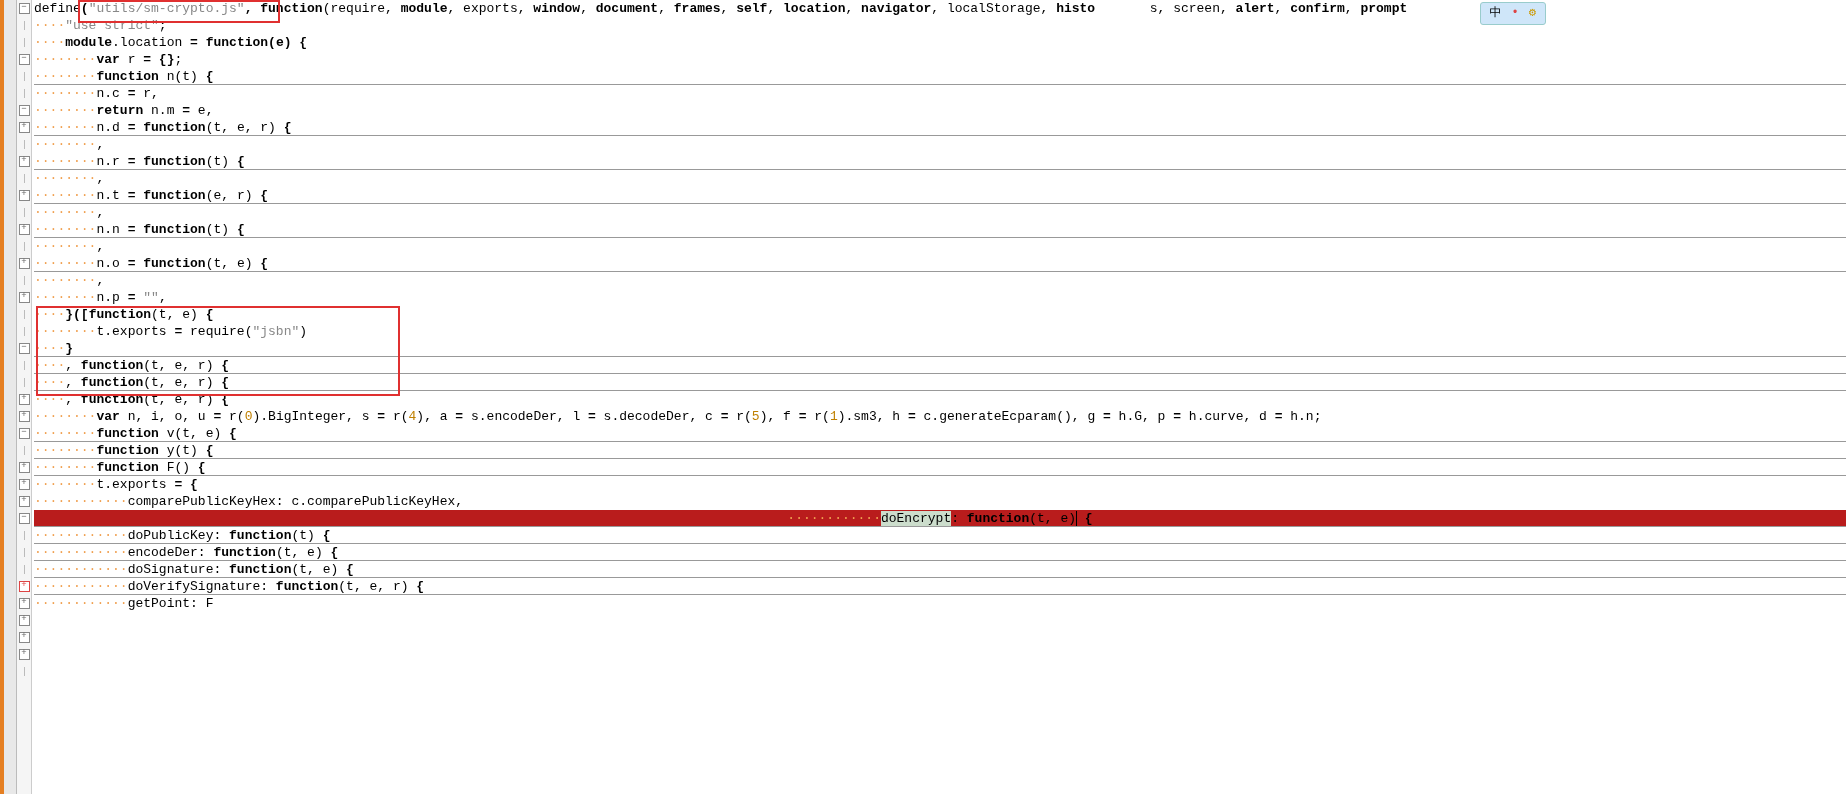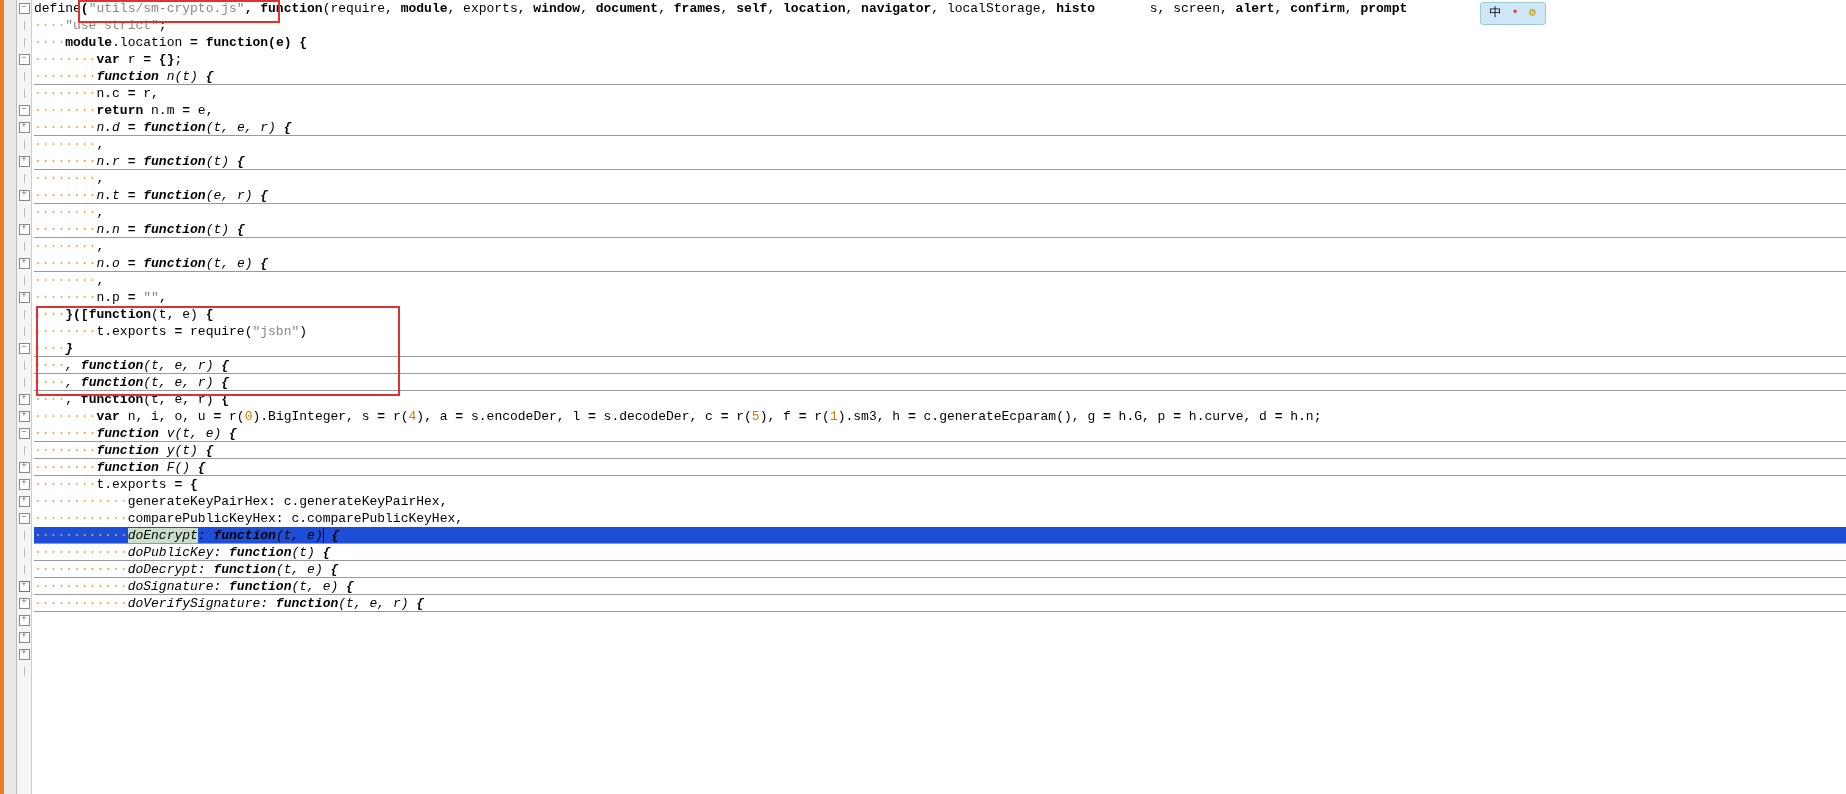--- a/index.html
+++ b/index.html
@@ -53,26 +53,26 @@
   .box-red { border-color:#d44; color:#d44; }
   .code {
     flex: 1;
     padding-left: 2px;
   }
   .line {
     height: 17px;
     white-space: pre;
   }
   .line.hl {
-    background: #1d4ed8;
+    background: #b91c1c;
+    text-align: center;
   }
   .line.hr {
     border-bottom: 1px solid #999;
     box-sizing: border-box;
-    font-style: italic;
   }
   
   .kw { font-weight: bold; color: #000; }
   .str { color: #888; }
   .num { color: #c08000; }
   .ws { color: #f0a050; }
   .hlword { background:#ccddcc; }
   
   .annot {
     position: absolute;
@@ -247,27 +247,27 @@
         <div class="line"><span class="ws">········</span><span>t.exports </span><span class="kw">=</span><span> require(</span><span class="str">"jsbn"</span><span>)</span></div>
         <div class="line hr"><span class="ws">····</span><span class="kw">}</span></div>
         <div class="line hr"><span class="ws">····</span><span>, </span><span class="kw">function</span><span>(t, e, r) </span><span class="kw">{</span></div>
         <div class="line hr"><span class="ws">····</span><span>, </span><span class="kw">function</span><span>(t, e, r) </span><span class="kw">{</span></div>
         <div class="line"><span class="ws">····</span><span>, </span><span class="kw">function</span><span>(t, e, r) </span><span class="kw">{</span></div>
         <div class="line"><span class="ws">········</span><span class="kw">var</span><span> n, i, o, u </span><span class="kw">=</span><span> r(</span><span class="num">0</span><span>).BigInteger, s </span><span class="kw">=</span><span> r(</span><span class="num">4</span><span>), a </span><span class="kw">=</span><span> s.encodeDer, l </span><span class="kw">=</span><span> s.decodeDer, c </span><span class="kw">=</span><span> r(</span><span class="num">5</span><span>), f </span><span class="kw">=</span><span> r(</span><span class="num">1</span><span>).sm3, h </span><span class="kw">=</span><span> c.generateEcparam(), g </span><span class="kw">=</span><span> h.G, p </span><span class="kw">=</span><span> h.curve, d </span><span class="kw">=</span><span> h.n;</span></div>
         <div class="line hr"><span class="ws">········</span><span class="kw">function</span><span> v(t, e) </span><span class="kw">{</span></div>
         <div class="line hr"><span class="ws">········</span><span class="kw">function</span><span> y(t) </span><span class="kw">{</span></div>
         <div class="line hr"><span class="ws">········</span><span class="kw">function</span><span> F() </span><span class="kw">{</span></div>
         <div class="line"><span class="ws">········</span><span>t.exports </span><span class="kw">=</span><span> </span><span class="kw">{</span></div>
-        <div class="line"><span class="ws">············</span><span>generateKeyPairHex: c.generateKeyPairHex,</span></div>
         <div class="line"><span class="ws">············</span><span>comparePublicKeyHex: c.comparePublicKeyHex,</span></div>
         <div class="line hl hr"><span class="ws">············</span><span class="hlword">doEncrypt</span><span>: </span><span class="kw">function</span><span>(t, e)<span style="border-left:1px solid #000;"></span></span><span> </span><span class="kw">{</span></div>
         <div class="line hr"><span class="ws">············</span><span>doPublicKey: </span><span class="kw">function</span><span>(t) </span><span class="kw">{</span></div>
-        <div class="line hr"><span class="ws">············</span><span>doDecrypt: </span><span class="kw">function</span><span>(t, e) </span><span class="kw">{</span></div>
+        <div class="line hr"><span class="ws">············</span><span>encodeDer: </span><span class="kw">function</span><span>(t, e) </span><span class="kw">{</span></div>
         <div class="line hr"><span class="ws">············</span><span>doSignature: </span><span class="kw">function</span><span>(t, e) </span><span class="kw">{</span></div>
         <div class="line hr"><span class="ws">············</span><span>doVerifySignature: </span><span class="kw">function</span><span>(t, e, r) </span><span class="kw">{</span></div>
+        <div class="line"><span class="ws">············</span><span>getPoint: F</span></div>
       </div>
   </div>
 
   <div class="ime">
     <span>中</span>
     <span style="color:#d44;">•</span>
     <span style="color:#c90;">⚙</span>
   </div>
 
   <div id="annots">

